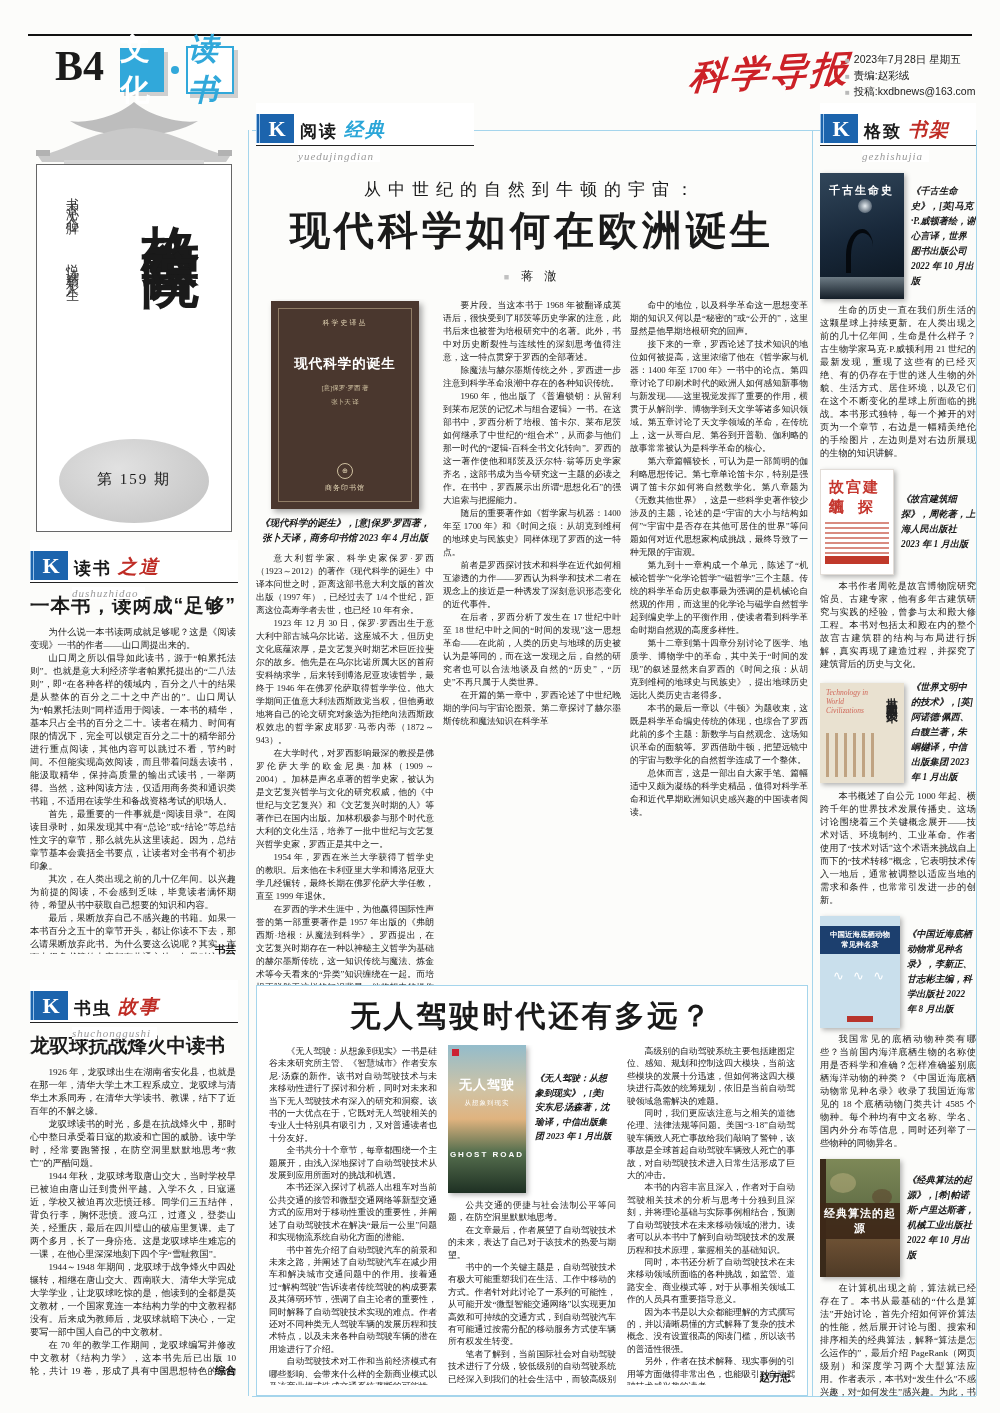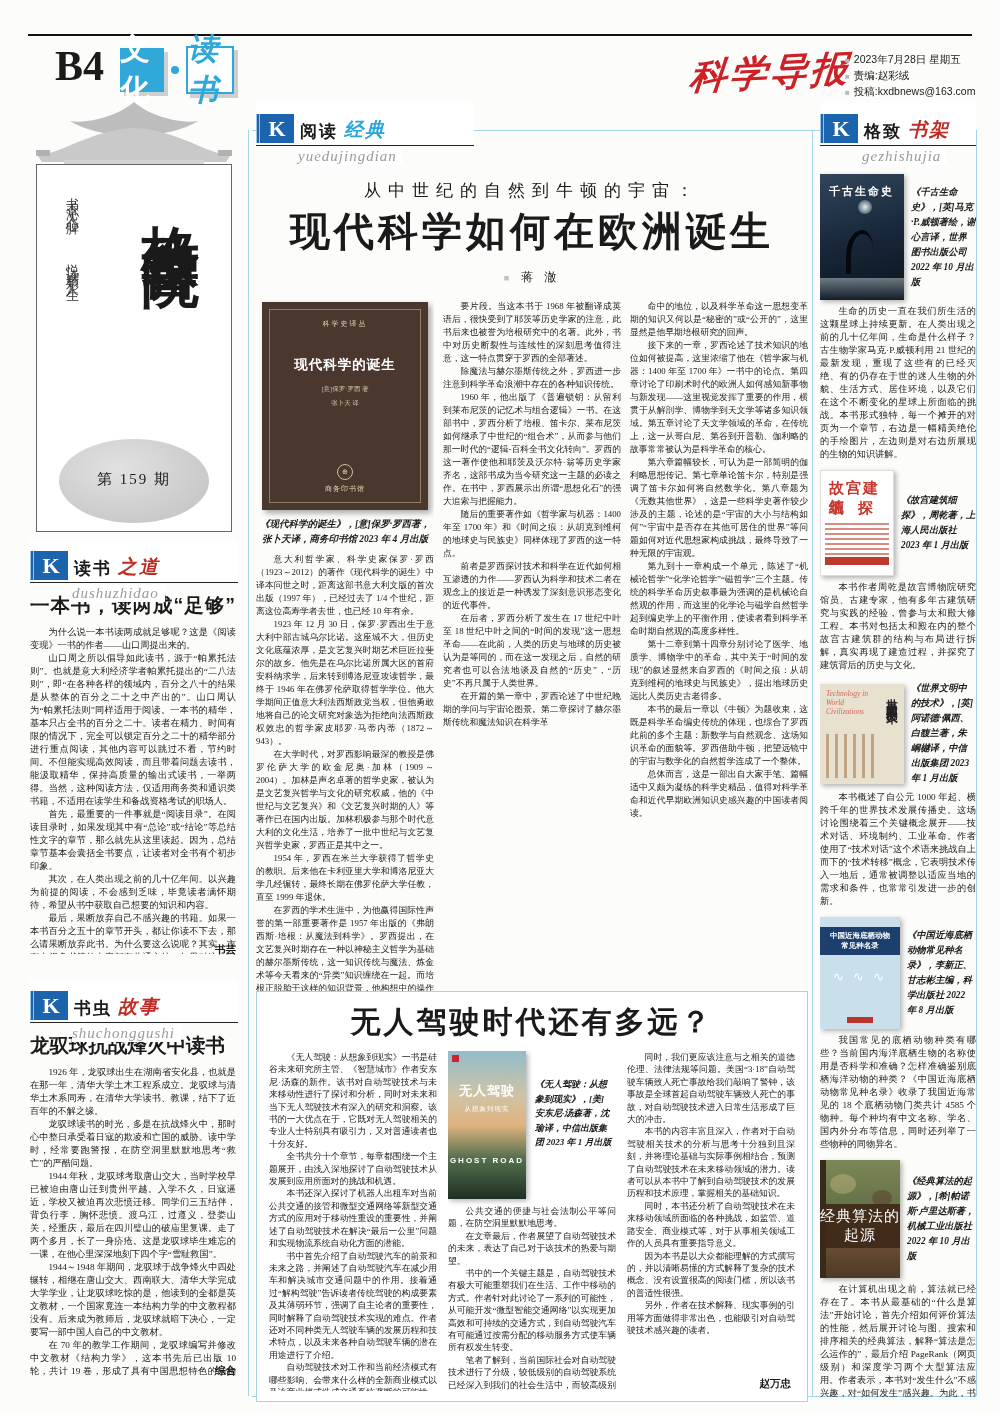--- a/index.html
+++ b/index.html
@@ -25,21 +25,21 @@
   .blueh{height:0;border-top:1.5px solid #a5d5ec;}
   
   .sechead{display:flex;align-items:flex-end;gap:6px;background:#fff;border-bottom:1.5px solid #222;
            padding:0 4px 2px 0;position:relative;z-index:3;}
   .kbox{width:34px;height:29px;background:#1c64ad;color:#fff;font-weight:bold;font-size:22px;
         display:flex;align-items:center;justify-content:center;border-left:4px double #9cc3e8;
         font-family:"Liberation Serif",serif;flex-shrink:0;}
   .sechead .lbl{font-weight:bold;font-size:17px;font-family:"Liberation Sans",sans-serif;letter-spacing:2px;margin-top:17px;}
   .sechead .script{font-size:19px;font-weight:bold;font-style:italic;color:#bf2c25;letter-spacing:2px;}
   .sechead .script.blue{color:#2ba6d8;}
-  .pinyin{font-style:italic;color:#9a9a9a;font-size:15px;margin:2px 0 0 42px;letter-spacing:1px;background:#fff;
+  .pinyin{font-style:italic;color:#9a9a9a;font-size:11px;margin:2px 0 0 42px;letter-spacing:1px;background:#fff;
           position:relative;z-index:3;display:inline-block;padding-right:6px;}
   
   #left-col{left:30px;top:98px;width:208px;height:1300px;}
   #roof{left:0;top:0;}
   #mastbox{left:6px;top:66px;width:194px;height:366px;border:1px solid #666;background:#fff;}
   #slogan{position:absolute;left:26px;top:22px;writing-mode:vertical-rl;font-size:13px;letter-spacing:5px;color:#333;}
   #bigname{position:absolute;right:22px;top:14px;writing-mode:vertical-rl;font-size:58px;font-weight:bold;
            letter-spacing:8px;font-family:"Liberation Serif",serif;}
   #issue-oval{position:absolute;left:50%;bottom:8px;transform:translateX(-50%);width:150px;height:84px;
               border-radius:50%;background:radial-gradient(ellipse at 40% 35%,#dcdcdc,#b5b5b5);opacity:.85;}
@@ -52,34 +52,34 @@
   #center{left:256px;top:103px;width:552px;}
   #main-sechead{width:218px;}
   #kicker{text-align:center;font-size:17px;letter-spacing:7px;margin-top:14px;font-family:"Liberation Sans",sans-serif;}
   #headline{text-align:center;font-size:40px;font-weight:900;letter-spacing:4px;margin-top:2px;
             font-family:"Liberation Sans",sans-serif;}
   #byline{text-align:center;font-size:12px;margin-top:10px;letter-spacing:4px;}
   #byline .sq{color:#c0c0c0;font-size:9px;margin-right:8px;}
   #main-cols{display:flex;gap:9px;margin-top:14px;}
   .mcol{width:178px;height:700px;overflow:hidden;font-size:8.8px;line-height:13px;text-align:justify;}
   
-  #cover-main{width:166px;height:208px;margin:2px auto 7px;background:#4a372e;position:relative;
+  #cover-main{width:148px;height:208px;margin:2px auto 7px;background:#4a372e;position:relative;
               box-shadow:3px 3px 6px rgba(0,0,0,.35);color:#e7d9b8;}
   #cover-main .inner{position:absolute;inset:7px;border:1px solid rgba(230,210,170,.45);}
   #cover-main .series{position:absolute;top:16px;width:100%;text-align:center;font-size:7px;letter-spacing:2px;}
   #cover-main .ctitle{position:absolute;top:56px;width:100%;text-align:center;font-size:13.5px;font-weight:bold;color:#fff;letter-spacing:1px;}
   #cover-main .cauth{position:absolute;top:80px;width:100%;text-align:center;font-size:6.5px;color:#cfc0a0;}
   #cover-main .ctrans{position:absolute;top:94px;width:100%;text-align:center;font-size:6.5px;color:#cfc0a0;}
   #cover-main .cmark{position:absolute;bottom:14px;width:100%;text-align:center;font-size:7px;letter-spacing:1px;}
   #cover-main .ring{position:absolute;bottom:30px;left:50%;transform:translateX(-50%);width:14px;height:14px;
                     border:1px solid #cfc0a0;border-radius:50%;font-size:7px;line-height:14px;text-align:center;}
   .cap{font-style:italic;font-weight:bold;font-size:9.5px;line-height:15px;text-align:center;margin:0 2px 6px;}
   
   #bottom-box{left:256px;top:985px;width:552px;height:411px;border:1.5px solid #a5d5ec;background:#fff;
-              box-sizing:border-box;padding:8px 12px;margin-top:6px;}
+              box-sizing:border-box;padding:8px 12px;}
   #bheadline{text-align:center;font-size:30px;font-weight:900;letter-spacing:3px;font-family:"Liberation Sans",sans-serif;margin:2px 0 8px;}
   #bcols{display:flex;gap:11px;}
   .bcol{width:169px;height:340px;overflow:hidden;font-size:8.8px;line-height:12.4px;text-align:justify;}
   .colp p{margin:0;text-indent:2em;}
   #bfig{display:flex;gap:7px;margin-bottom:6px;}
   #cover-ghost{width:78px;height:148px;flex-shrink:0;position:relative;color:#fff;
     background:linear-gradient(180deg,#93bccb 0%,#cfc3a5 30%,#e0b37f 50%,#57704f 72%,#1e3023 100%);
     box-shadow:2px 2px 5px rgba(0,0,0,.3);}
   #cover-ghost .dot{position:absolute;top:4px;left:4px;width:7px;height:7px;background:#c23;}
   #cover-ghost .gt{position:absolute;top:34px;width:100%;text-align:center;font-size:13px;font-weight:bold;letter-spacing:1px;}
@@ -114,21 +114,21 @@
       background:repeating-linear-gradient(90deg,#b08a62 0 3px,#e9e1d0 3px 9px),repeating-linear-gradient(0deg,#9a7a55 0 2px,rgba(0,0,0,0) 2px 12px);opacity:.7;}
   #cov4{width:80px;height:112px;background:#c9dfec;}
   #cov4 .band{position:absolute;top:10px;left:0;right:0;background:#1c3f6e;color:#fff;text-align:center;
       font-size:7.5px;font-weight:bold;padding:4px 2px;line-height:10px;}
   #cov4 .worms{position:absolute;top:52px;left:0;width:100%;text-align:center;color:#fff;font-size:13px;letter-spacing:3px;}
   #cov4 .pub{position:absolute;bottom:6px;left:50%;transform:translateX(-50%);width:26px;height:6px;background:#b8342c;}
   #cov5{width:80px;height:118px;background:linear-gradient(180deg,#7d8857 0%,#5f6c45 48%,#6b4f33 70%,#4e3a26 100%);}
   #cov5 .blob1{position:absolute;top:14px;left:10px;width:26px;height:20px;border-radius:50%;background:rgba(220,200,150,.35);}
   #cov5 .blob2{position:absolute;top:30px;right:8px;width:20px;height:16px;border-radius:50%;background:rgba(90,60,40,.5);}
   #cov5 .band{position:absolute;top:44px;left:0;right:0;background:rgba(62,40,24,.92);color:#fff;text-align:center;
-      font-size:15px;font-weight:normal;padding:3px 0;letter-spacing:1px;}
+      font-size:11px;font-weight:bold;padding:3px 0;letter-spacing:1px;}
   #cov5 .spine{position:absolute;top:0;left:0;width:6px;height:100%;background:#3a2a1a;}
 </style>
 </head>
 <body>
 
 <div class="abs" id="top-rule"></div>
 <div class="abs" id="edition">B4</div>
 <div class="abs" id="tiles">
   <div class="tile solid">文化</div>
   <div class="tiledot"></div>
@@ -283,20 +283,21 @@
         <div class="cap">《无人驾驶：从想象到现实》，[美] 安东尼·汤森著，沈瑜译，中信出版集团 2023 年 1 月出版</div>
       </div>
       <div class="colp">
           <p>公共交通的便捷与社会法制公平等问题，在防空洞里默默地思考。</p>
           <p>在文章最后，作者展望了自动驾驶技术的未来，表达了自己对于该技术的热爱与期望。</p>
           <p>书中的一个关键主题是，自动驾驶技术有极大可能重塑我们在生活、工作中移动的方式。作者针对此讨论了一系列的可能性，从可能开发“微型智能交通网络”以实现更加高效和可持续的交通方式，到自动驾驶汽车有可能通过按需分配的移动服务方式使车辆所有权发生转变。</p>
           <p>笔者了解到，当前国际社会对自动驾驶技术进行了分级，较低级别的自动驾驶系统已经深入到我们的社会生活中，而较高级别的则仅仅是一种美好的设想，尚未进入寻常百姓家。</p>
         </div>
     </div>
     <div class="bcol colp">
+        <p>高级别的自动驾驶系统主要包括建图定位、感知、规划和控制这四大模块，当前这些模块的发展十分迅速，但如何将这四大模块进行高效的统筹规划，依旧是当前自动驾驶领域急需解决的难题。</p>
         <p>同时，我们更应该注意与之相关的道德伦理、法律法规等问题。美国“3·18”自动驾驶车辆致人死亡事故给我们敲响了警钟，该事故是全球首起自动驾驶车辆致人死亡的事故，对自动驾驶技术进入日常生活形成了巨大的冲击。</p>
         <p>本书的内容丰富且深入，作者对于自动驾驶相关技术的分析与思考十分独到且深刻，并将理论基础与实际事例相结合，预测了自动驾驶技术在未来移动领域的潜力。读者可以从本书中了解到自动驾驶技术的发展历程和技术原理，掌握相关的基础知识。</p>
         <p>同时，本书还分析了自动驾驶技术在未来移动领域所面临的各种挑战，如监管、道路安全、商业模式等，对于从事相关领域工作的人员具有重要指导意义。</p>
         <p>因为本书是以大众都能理解的方式撰写的，并以清晰易懂的方式解释了复杂的技术概念、没有设置很高的阅读门槛，所以该书的普适性很强。</p>
         <p>另外，作者在技术解释、现实事例的引用等方面做得非常出色，也能吸引对自动驾驶技术感兴趣的读者。</p>
       </div>
   </div>
   <div class="sig" id="bauthor">赵万忠</div>
 </div>
 

